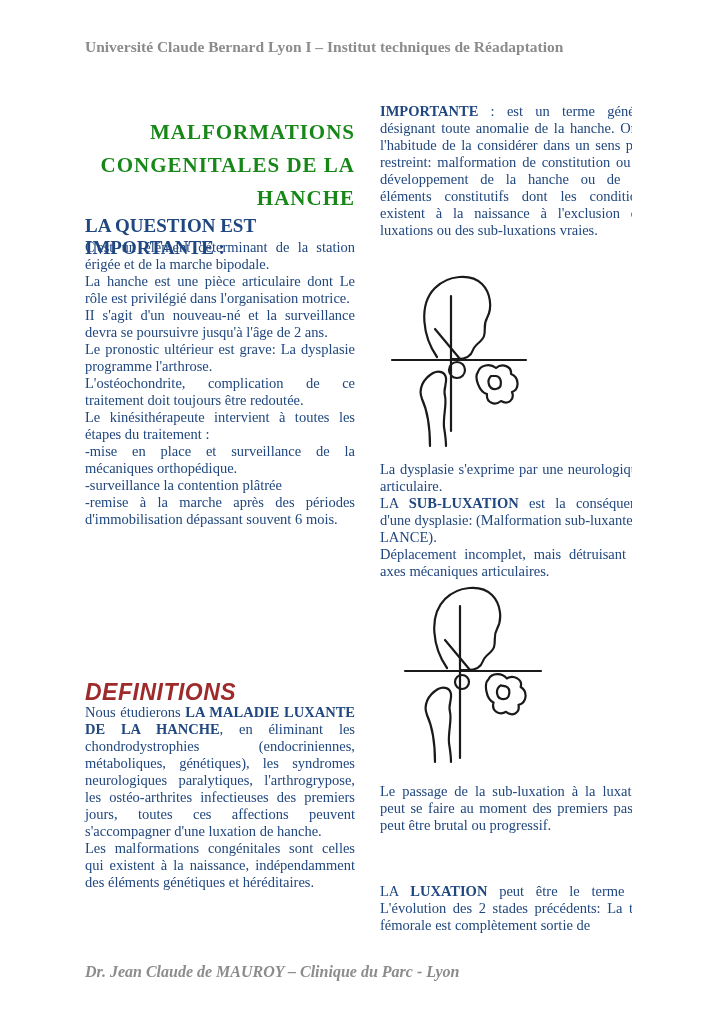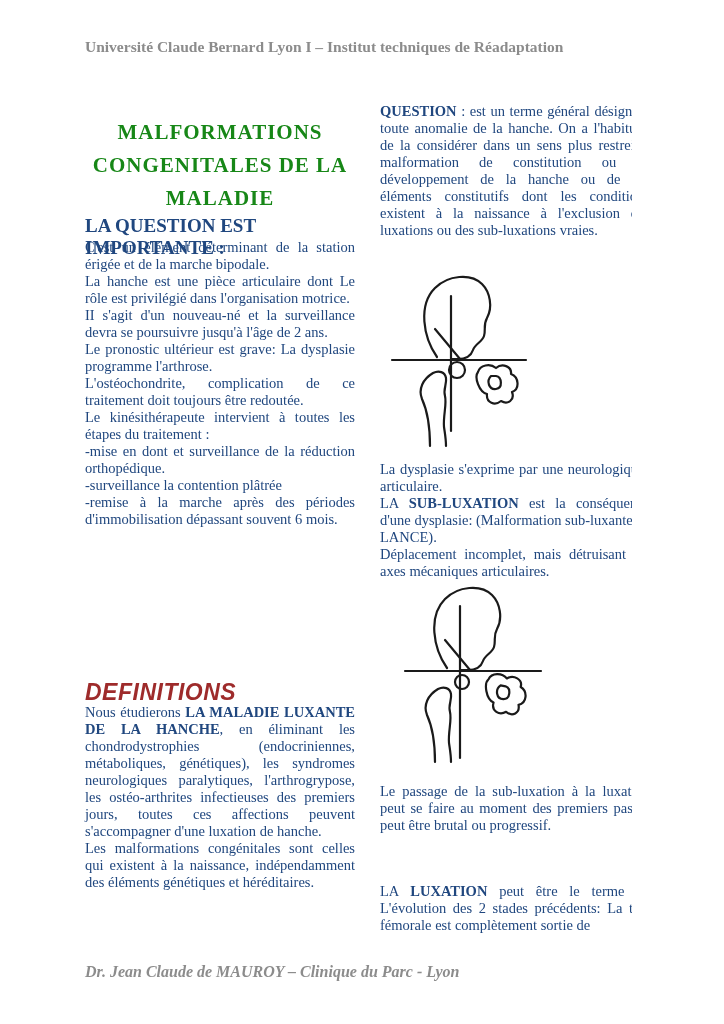--- a/index.html
+++ b/index.html
@@ -19,21 +19,21 @@
     overflow:hidden;
   }
   .header{
     position:absolute;left:85px;top:38px;width:555px;
     display:flex;justify-content:space-between;align-items:baseline;
     color:var(--muted-gray);
     font-weight:bold;font-size:15.5px;
   }
   .doc-title{
     position:absolute;left:85px;top:116px;width:270px;
-    text-align:center;color:var(--title-green);
+    text-align:right;color:var(--title-green);
     font-weight:bold;font-size:21px;line-height:33px;letter-spacing:1px;
   }
   .col{position:absolute;width:270px;color:var(--body-blue);}
   .col p{font-size:14.5px;line-height:17px;text-align:justify;}
   .question-heading{
     position:absolute;left:85px;top:215px;width:270px;
     color:var(--body-blue);font-weight:bold;font-size:19px;
   }
   .left-body{left:85px;top:239px;}
   .definitions-heading{
@@ -63,46 +63,46 @@
 <div class="page">
 
   <div class="header">
     <span>Université Claude Bernard Lyon I – Institut techniques de Réadaptation</span>
     <span>1</span>
   </div>
 
   <div class="doc-title">
     <div>MALFORMATIONS</div>
     <div>CONGENITALES DE LA</div>
-    <div>MALADIE</div>
+    <div>HANCHE</div>
   </div>
 
   <div class="question-heading">LA QUESTION EST IMPORTANTE :</div>
 
   <div class="col left-body">
     <p>C'est un élément déterminant de la station érigée et de la marche bipodale.</p>
     <p>La hanche est une pièce articulaire dont Le rôle est privilégié dans l'organisation motrice.</p>
     <p>II s'agit d'un nouveau-né et la surveillance devra se poursuivre jusqu'à l'âge de 2 ans.</p>
     <p>Le pronostic ultérieur est grave: La dysplasie programme l'arthrose.</p>
     <p>L'ostéochondrite, complication de ce traitement doit toujours être redoutée.</p>
     <p>Le kinésithérapeute intervient à toutes les étapes du traitement :</p>
-    <p>-mise en dont et surveillance de la réduction orthopédique.</p>
+    <p>-mise en place et surveillance de la mécaniques orthopédique.</p>
     <p>-surveillance la contention plâtrée</p>
     <p>-remise à la marche après des périodes d'immobilisation dépassant souvent 6 mois.</p>
   </div>
 
   <div class="definitions-heading">DEFINITIONS</div>
 
   <div class="col left-defs">
     <p><span>Nous étudierons </span><b>LA MALADIE LUXANTE DE LA HANCHE</b><span>, en éliminant les chondrodystrophies (endocriniennes, métaboliques, génétiques), les syndromes neurologiques paralytiques, l'arthrogrypose, les ostéo-arthrites infectieuses des premiers jours, toutes ces affections peuvent s'accompagner d'une luxation de hanche.</span></p>
     <p>Les malformations congénitales sont celles qui existent à la naissance, indépendamment des éléments génétiques et héréditaires.</p>
   </div>
 
   <div class="col right-p1">
-    <p><b>QUESTION</b><span> : est un terme général désignant toute anomalie de la hanche. On a l'habitude de la considérer dans un sens plus restreint: malformation de constitution ou de développement de la hanche ou de ses éléments constitutifs dont les conditions existent à la naissance à l'exclusion des luxations ou des sub-luxations vraies.</span></p>
+    <p><b>IMPORTANTE</b><span> : est un terme général désignant toute anomalie de la hanche. On a l'habitude de la considérer dans un sens plus restreint: malformation de constitution ou de développement de la hanche ou de ses éléments constitutifs dont les conditions existent à la naissance à l'exclusion des luxations ou des sub-luxations vraies.</span></p>
   </div>
 
   <div class="figure fig1">
     <svg width="140" height="190" viewBox="0 0 140 190" fill="none" stroke="currentColor" stroke-width="2.2" stroke-linecap="round" stroke-linejoin="round">
       <path d="M47,84 C33,64 28,32 45,15 C58,2 81,0 92,11 C100,19 103,34 97,45 C93,52 96,57 94,63 C92,69 85,71 83,77 C81,83 75,86 68,86 L61,86"></path>
       <path d="M45,56 L70,86"></path>
       <path d="M2,87 L136,87"></path>
       <path d="M61,23 L61,158"></path>
       <circle cx="67" cy="97" r="8"></circle>
       <path d="M40,173 C40,152 37,137 32,126 C28,116 33,106 43,100 C49,97 55,99 56,105 C57,111 53,116 55,123 C57,131 53,143 54,154 C55,161 56,166 56,173"></path>

